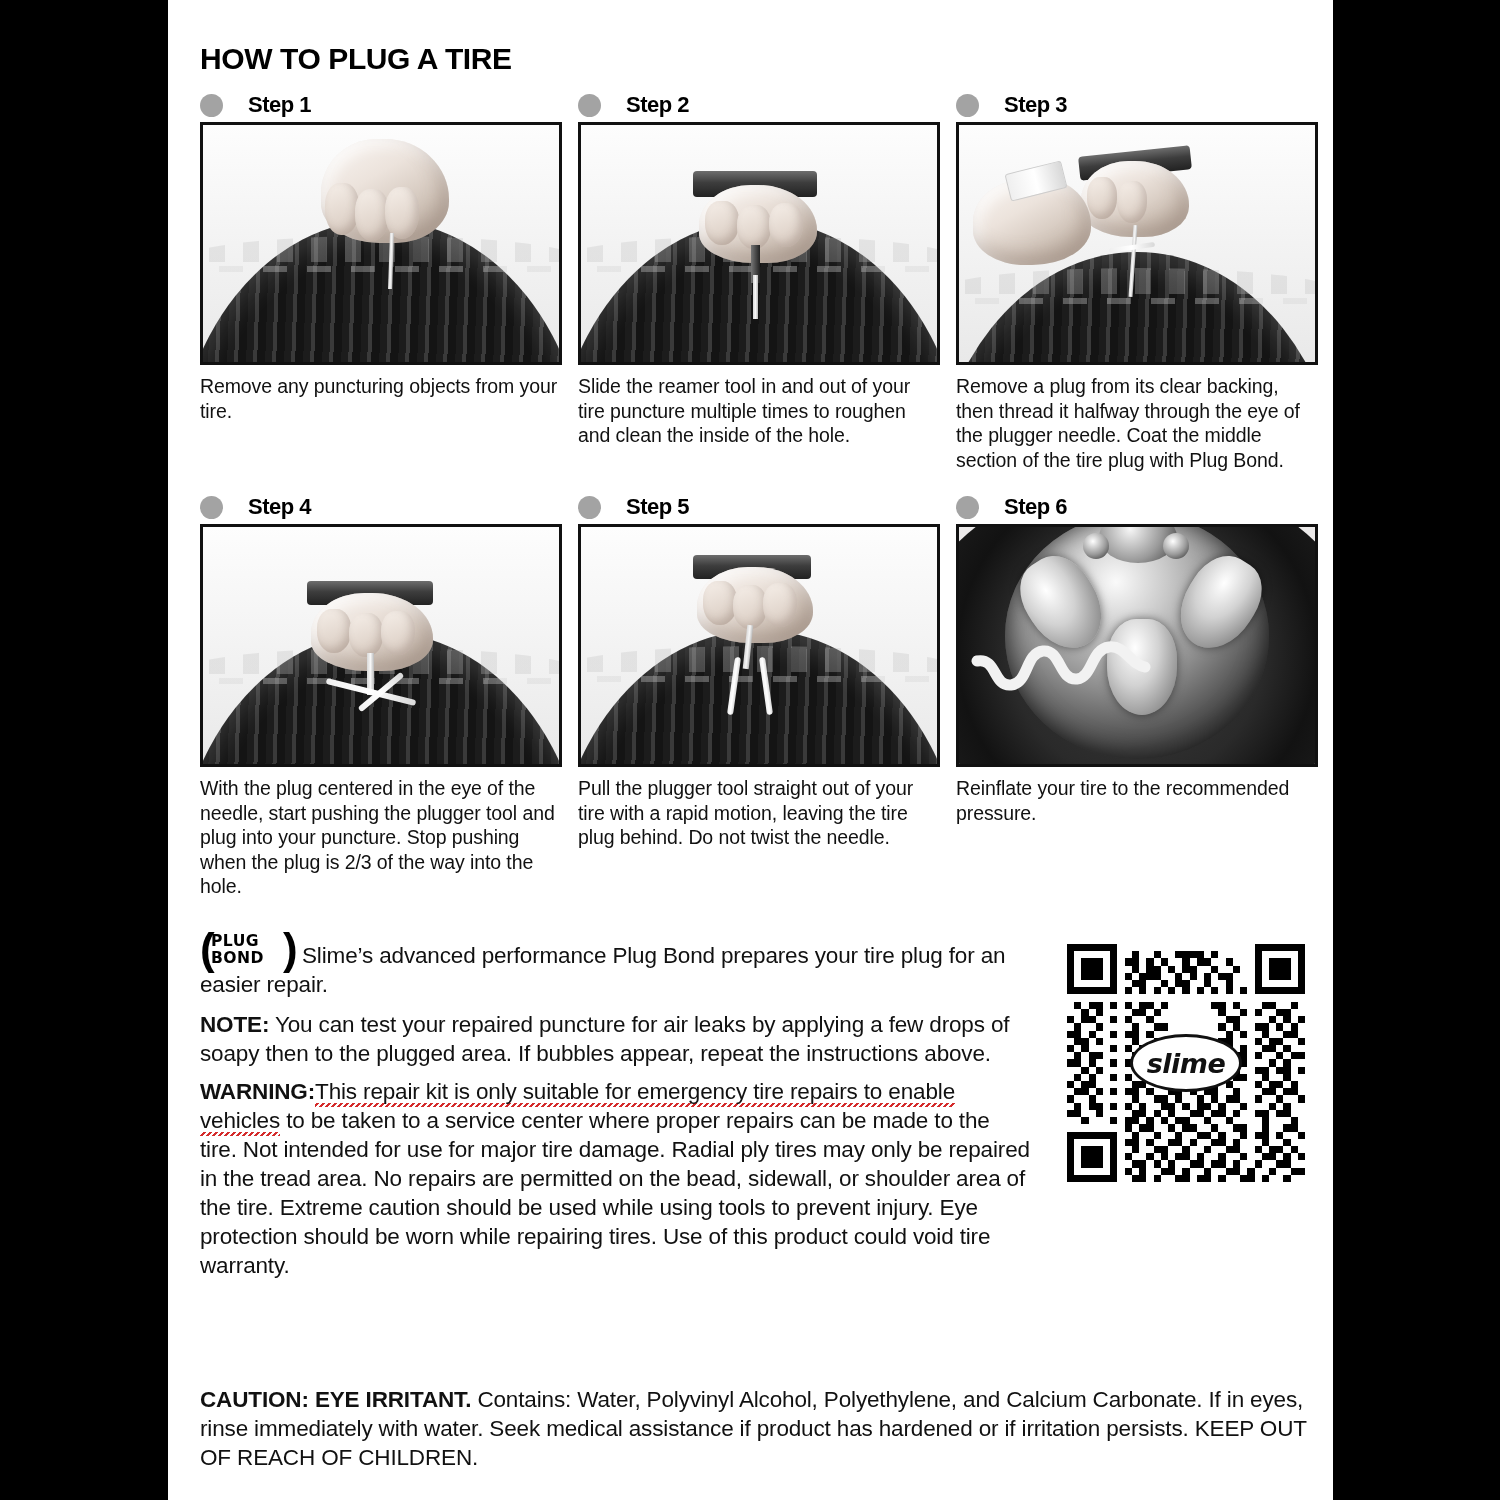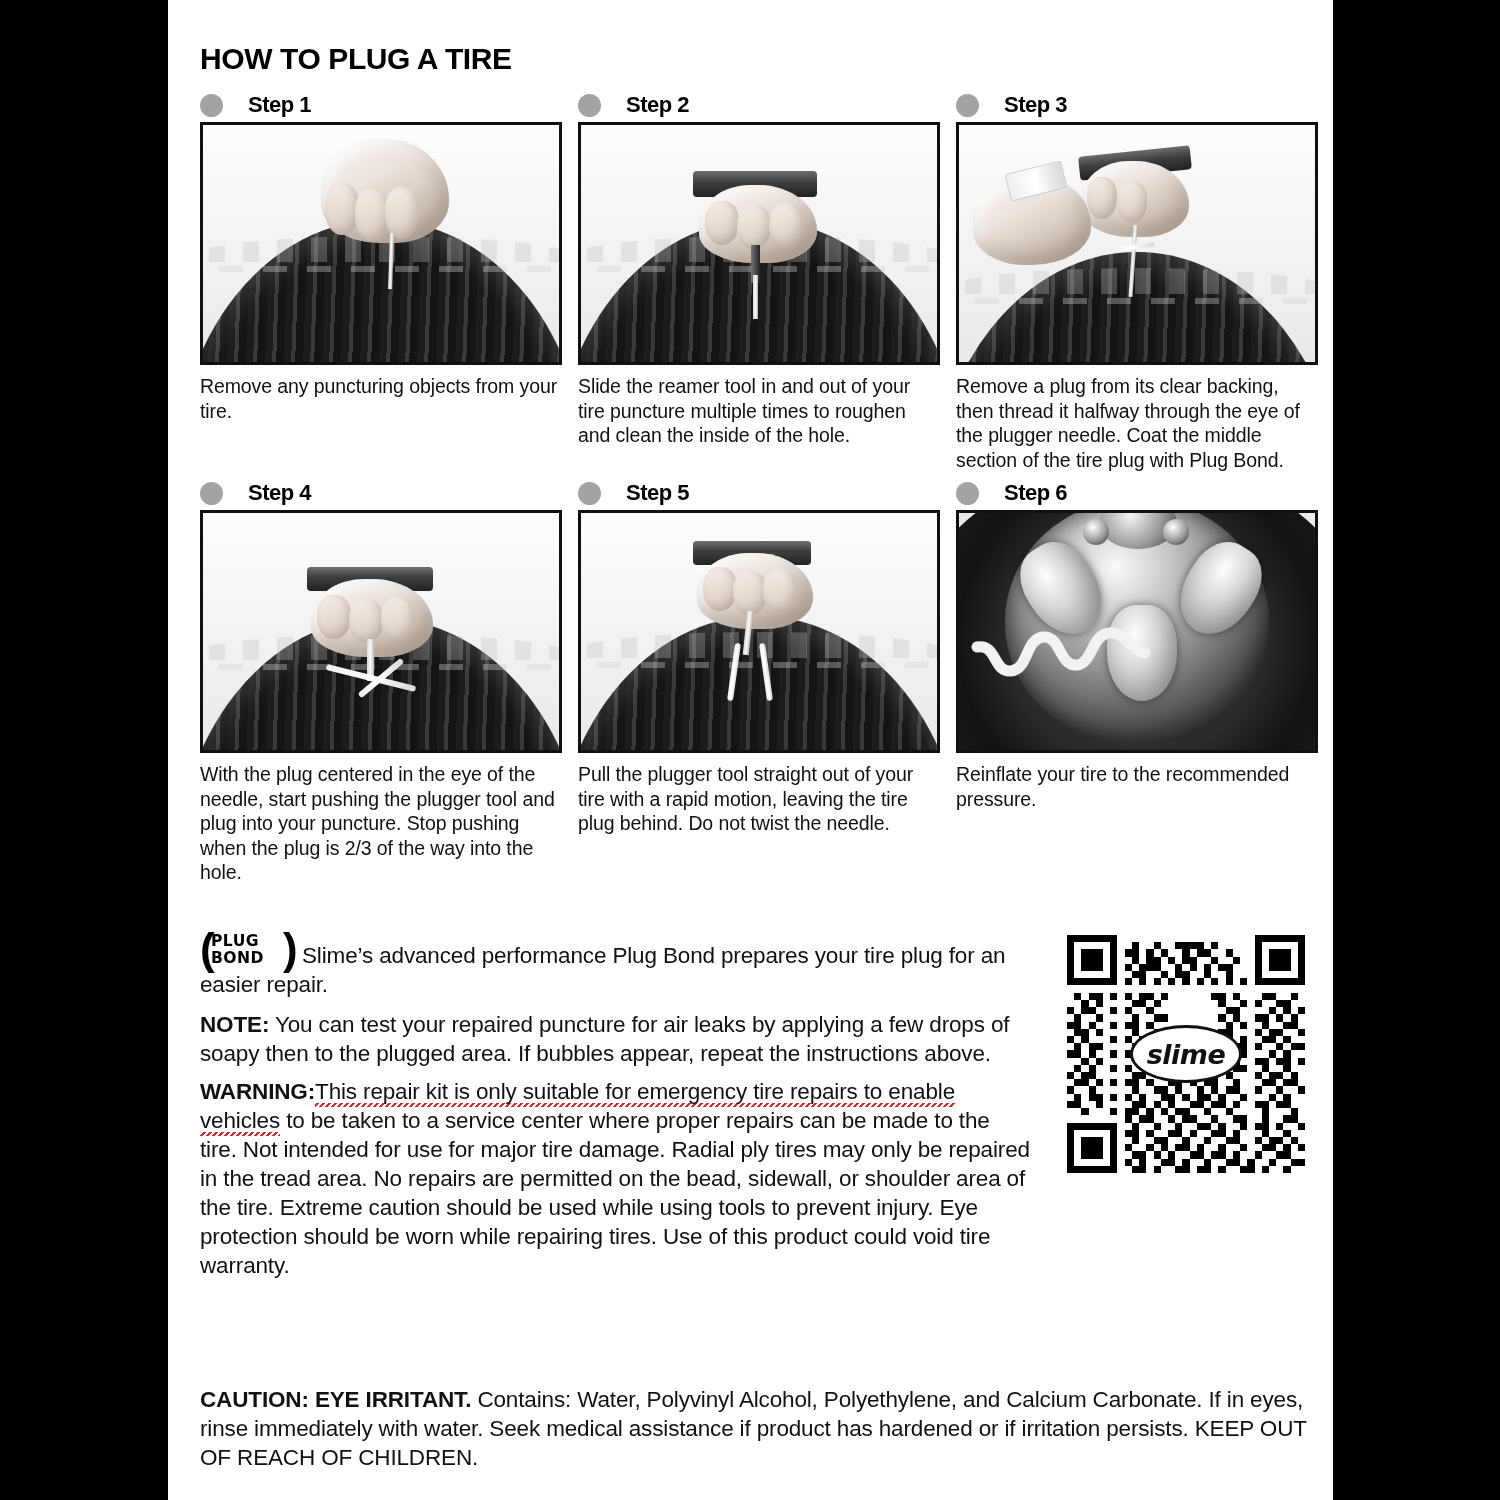--- a/index.html
+++ b/index.html
@@ -48,21 +48,21 @@
     position: absolute;
     left: 0;
     top: 88px;
     width: 1120px;
   }
 
   .step-row {
     display: flex;
     gap: 16px;
   }
-  .step-row.row2 { margin-top: 4px; }
+  .step-row.row2 { margin-top: 18px; }
 
   .step-cell {
     width: 362px;
     flex: 0 0 362px;
   }
 
   .step-head {
     display: flex;
     align-items: center;
     gap: 25px;
@@ -289,21 +289,21 @@
     position: absolute;
     left: 0;
     top: 455px;
     width: 1110px;
   }
 
   
   .qr-wrap {
     position: absolute;
     right: 0;
-    top: 5px;
+    top: 14px;
     width: 268px;
     text-align: center;
   }
   .qr-code {
     width: 238px;
     height: 238px;
     margin: 0 auto;
     position: relative;
   }
   .qr-code svg { display:block; }

